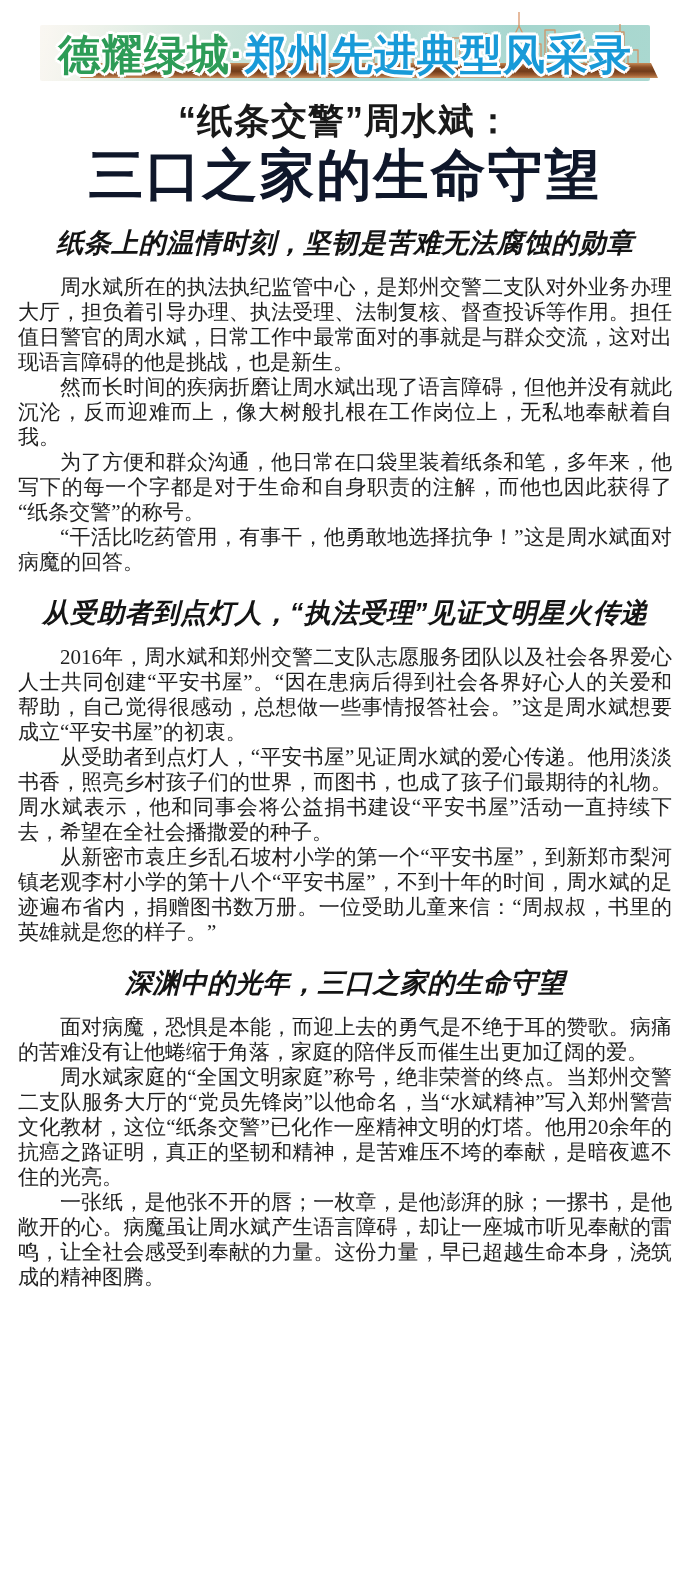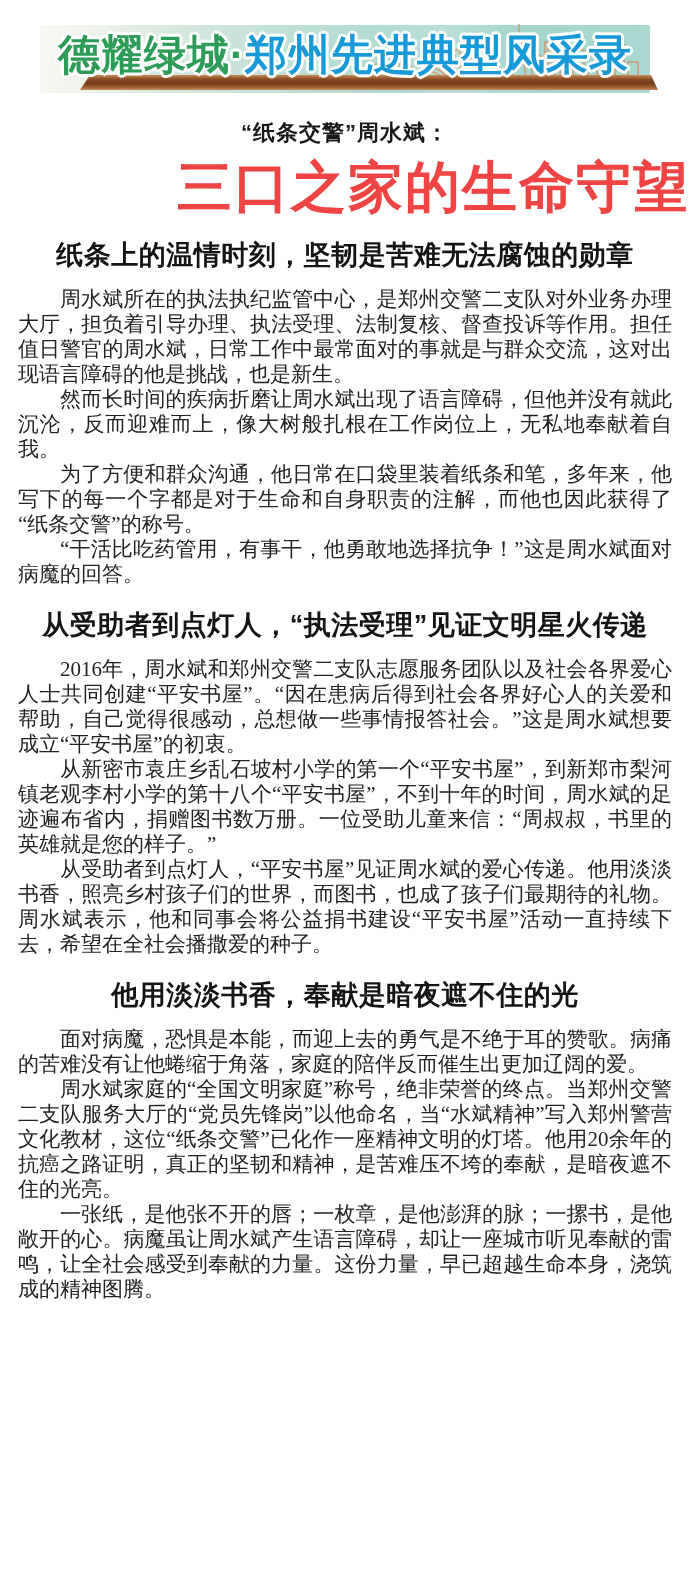--- a/index.html
+++ b/index.html
@@ -10,21 +10,21 @@
     margin:0 auto;
     background:#ffffff;
     overflow:hidden;
     font-family:"Liberation Serif","DejaVu Serif",serif;
   }
 
   
   .banner{
     position:relative;
     width:610px;
-    height:68px;
+    height:56px;
     margin:25px auto 0 auto;
     background:linear-gradient(100deg,#f4eee3 0%,#ddebe0 15%,#bedfd6 42%,#a3d5cd 72%,#aad8d0 100%);
     border-radius:2px;
     overflow:visible;
   }
   .banner::before{
     content:"";
     position:absolute;inset:0;
     background:
       linear-gradient(105deg,rgba(255,255,255,.55) 0%,rgba(255,255,255,0) 22%),
@@ -63,33 +63,33 @@
     clip-path:polygon(10px 0, calc(100% - 7px) 0, 100% 100%, 0 100%);
     z-index:2;
   }
 
   
   .kicker{
     margin-top:22px;
     text-align:center;
     font-family:"Liberation Sans","DejaVu Sans",sans-serif;
     font-weight:700;
-    font-size:22px;
+    font-size:36px;
     line-height:36px;
     color:#191919;
     letter-spacing:1px;
   }
   .headline{
     margin-top:6px;
-    text-align:right;
+    text-align:center;
     font-family:"Liberation Sans","DejaVu Sans",sans-serif;
     font-weight:900;
     font-size:55px;
     line-height:60px;
-    color:#ef4444;
+    color:#0f172a;
     letter-spacing:2px;
   }
 
   
   .article{
     margin-top:17px;
     padding:0 18px;
     font-size:21px;
     line-height:25px;
     color:#222222;
@@ -102,20 +102,21 @@
   .article h2{
     margin:22px 0 16px 0;
     text-align:center;
     text-indent:0;
     font-family:"Liberation Sans","DejaVu Sans",sans-serif;
     font-weight:700;
     font-size:27px;
     line-height:32px;
     color:#141414;
     letter-spacing:.5px;
+    font-style:italic;
   }
 </style>
 </head>
 <body>
 
 <div class="page">
 
   <div class="banner">
     <svg class="skyline" viewBox="0 0 272 62" fill="none" stroke="#d68e5e" stroke-width="1.4" stroke-linejoin="round">
 
@@ -162,25 +163,25 @@
       <h2>纸条上的温情时刻，坚韧是苦难无法腐蚀的勋章</h2>
       <p>周水斌所在的执法执纪监管中心，是郑州交警二支队对外业务办理大厅，担负着引导办理、执法受理、法制复核、督查投诉等作用。担任值日警官的周水斌，日常工作中最常面对的事就是与群众交流，这对出现语言障碍的他是挑战，也是新生。</p>
       <p>然而长时间的疾病折磨让周水斌出现了语言障碍，但他并没有就此沉沦，反而迎难而上，像大树般扎根在工作岗位上，无私地奉献着自我。</p>
       <p>为了方便和群众沟通，他日常在口袋里装着纸条和笔，多年来，他写下的每一个字都是对于生命和自身职责的注解，而他也因此获得了“纸条交警”的称号。</p>
       <p>“干活比吃药管用，有事干，他勇敢地选择抗争！”这是周水斌面对病魔的回答。</p>
     </section>
 
     <section>
       <h2>从受助者到点灯人，“执法受理”见证文明星火传递</h2>
       <p>2016年，周水斌和郑州交警二支队志愿服务团队以及社会各界爱心人士共同创建“平安书屋”。“因在患病后得到社会各界好心人的关爱和帮助，自己觉得很感动，总想做一些事情报答社会。”这是周水斌想要成立“平安书屋”的初衷。</p>
+      <p>从受助者到点灯人，“平安书屋”见证周水斌的爱心传递。他用淡淡书香，照亮乡村孩子们的世界，而图书，也成了孩子们最期待的礼物。周水斌表示，他和同事会将公益捐书建设“平安书屋”活动一直持续下去，希望在全社会播撒爱的种子。</p>
       <p>从新密市袁庄乡乱石坡村小学的第一个“平安书屋”，到新郑市梨河镇老观李村小学的第十八个“平安书屋”，不到十年的时间，周水斌的足迹遍布省内，捐赠图书数万册。一位受助儿童来信：“周叔叔，书里的英雄就是您的样子。”</p>
-      <p>从受助者到点灯人，“平安书屋”见证周水斌的爱心传递。他用淡淡书香，照亮乡村孩子们的世界，而图书，也成了孩子们最期待的礼物。周水斌表示，他和同事会将公益捐书建设“平安书屋”活动一直持续下去，希望在全社会播撒爱的种子。</p>
     </section>
 
     <section>
-      <h2>他用淡淡书香，奉献是暗夜遮不住的光</h2>
+      <h2>深渊中的光年，三口之家的生命守望</h2>
       <p>面对病魔，恐惧是本能，而迎上去的勇气是不绝于耳的赞歌。病痛的苦难没有让他蜷缩于角落，家庭的陪伴反而催生出更加辽阔的爱。</p>
       <p>周水斌家庭的“全国文明家庭”称号，绝非荣誉的终点。当郑州交警二支队服务大厅的“党员先锋岗”以他命名，当“水斌精神”写入郑州警营文化教材，这位“纸条交警”已化作一座精神文明的灯塔。他用20余年的抗癌之路证明，真正的坚韧和精神，是苦难压不垮的奉献，是暗夜遮不住的光亮。</p>
       <p>一张纸，是他张不开的唇；一枚章，是他澎湃的脉；一摞书，是他敞开的心。病魔虽让周水斌产生语言障碍，却让一座城市听见奉献的雷鸣，让全社会感受到奉献的力量。这份力量，早已超越生命本身，浇筑成的精神图腾。</p>
     </section>
 
   </div>
 </div>
 
 </body></html>

